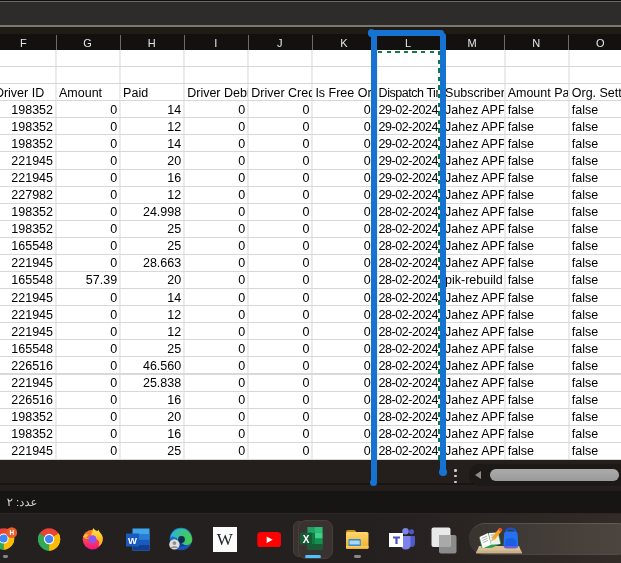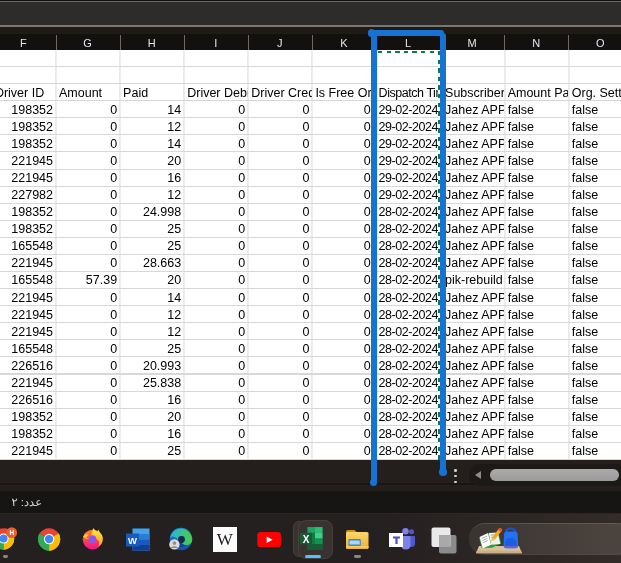--- a/index.html
+++ b/index.html
@@ -32,21 +32,21 @@
 .gdashh{position:absolute;z-index:5;height:2px;background-image:repeating-linear-gradient(to right,#0f7c42 0 4.4px,#fff 4.4px 8.6px)}
 .blue{position:absolute;background:#1673d2;border-radius:3px;z-index:6}
 
 #belowgrid{left:0;top:460.3px;width:621px;height:30.4px;background:#241f1c}
 #bgline{left:0;top:483.3px;width:621px;height:1.4px;background:#191512}
 #sbtrack{left:469px;top:463.6px;width:160px;height:22.4px;background:#1d1916;border-radius:11px}
 #sbthumb{left:489.5px;top:469px;width:129.5px;height:11.6px;background:linear-gradient(#ababab,#9a9a9a);border-radius:5.8px}
 #sbarrow{left:475px;top:470.6px;width:0;height:0;border-top:4.6px solid transparent;border-bottom:4.6px solid transparent;border-right:6.4px solid #8f8b88}
 .dot{position:absolute;width:2.4px;height:2.4px;border-radius:50%;background:#cfcfcf;left:454.4px}
 #statusbar{left:0;top:490.5px;width:621px;height:23px;background:#171513}
-#stattext{left:2px;top:495px;width:40px;color:#d9d9d9;font-size:11.5px;direction:rtl;text-align:right;white-space:nowrap}
+#stattext{left:2px;top:495px;width:40px;color:#d9d9d9;font-size:11.5px;direction:rtl;text-align:center;white-space:nowrap}
 
 #taskbar{left:0;top:513px;width:621px;height:50px;background:linear-gradient(90deg,#252020 0%,#252020 60%,#322b27 100%);border-top:1px solid #2c2624}
 .ticon{position:absolute;top:527px}
 .under{position:absolute;top:555.2px;height:2.6px;border-radius:1.4px;background:#8a8683}
 </style></head><body>
 <div id="stage">
 <div class="abs" id="fbtop"></div>
     <div class="abs" id="fbtopline"></div>
 <div class="abs" id="fbar"></div>
     <div class="abs" id="fbbot"></div>
@@ -260,21 +260,21 @@
         <div class="c r">0</div>
         <div class="c r k">0</div>
         <div class="c l dt">28-02-2024</div>
         <div class="c l m">Jahez APP</div>
         <div class="c l">false</div>
         <div class="c l">false</div>
       </div>
 <div class="row" style="top:307.44px">
         <div class="c r">226516</div>
         <div class="c r">0</div>
-        <div class="c r">20.993</div>
+        <div class="c r">46.560</div>
         <div class="c r">0</div>
         <div class="c r">0</div>
         <div class="c r k">0</div>
         <div class="c l dt">28-02-2024</div>
         <div class="c l m">Jahez APP</div>
         <div class="c l">false</div>
         <div class="c l">false</div>
       </div>
 <div class="row" style="top:324.52px">
         <div class="c r">221945</div>

